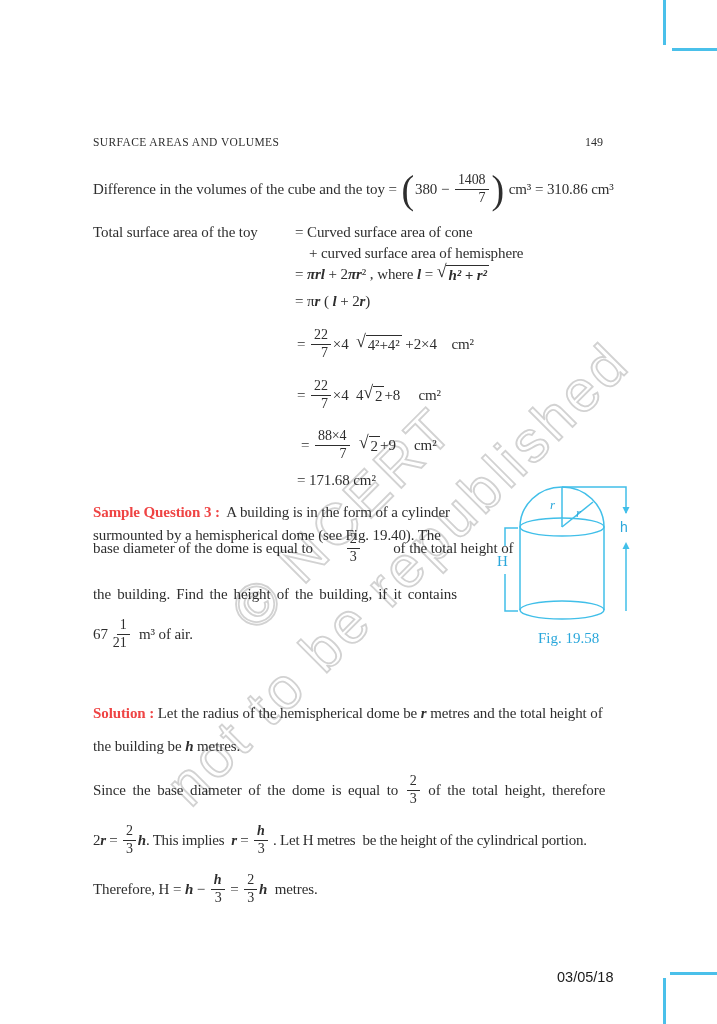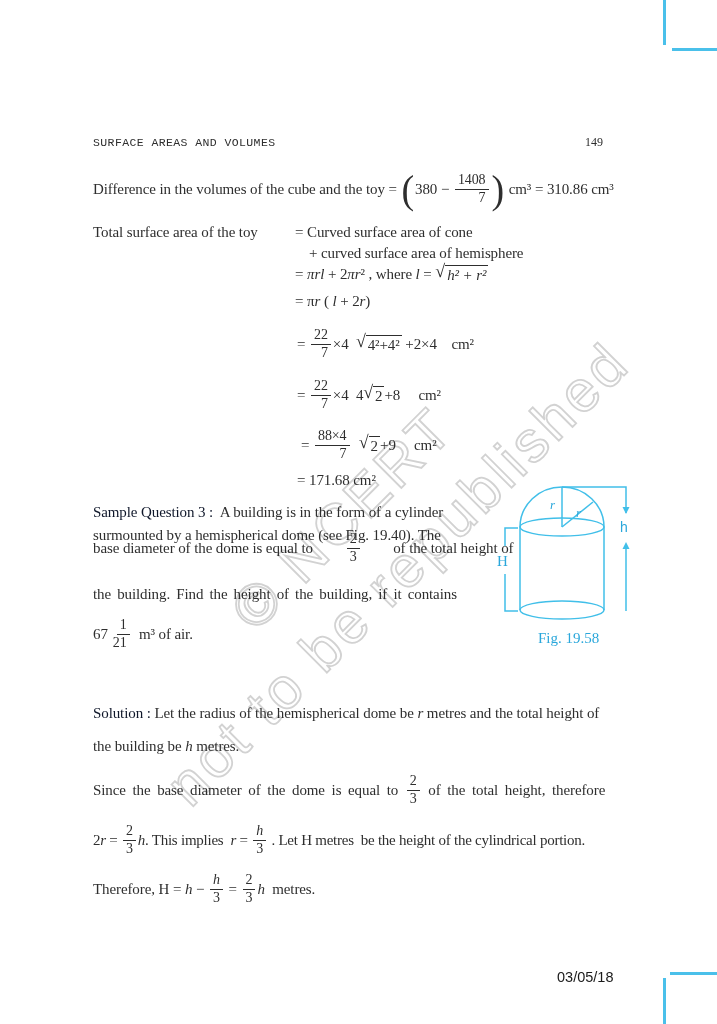--- a/index.html
+++ b/index.html
@@ -6,35 +6,35 @@
   .page{
     position:relative;width:717px;height:1024px;background:#ffffff;
     overflow:hidden;font-family:"Liberation Serif", serif;color:#2e2e2e;
   }
   
   .line{
     position:absolute;display:flex;align-items:center;height:20px;
     font-size:15px;letter-spacing:-0.1px;white-space:pre;z-index:2;
   }
   .line .t{white-space:pre;}
-  .iv{font-style:italic;}
-  .accent{color:#0f172a;font-weight:normal;}
+  .iv{font-style:italic;font-weight:bold;}
+  .accent{color:#ef4444;font-weight:bold;}
   
   .frac{display:inline-flex;flex-direction:column;align-items:flex-end;
     font-size:14px;line-height:1.15;margin:0 2px;}
   .frac .num{padding:0 3px;border-bottom:1.2px solid #2e2e2e;}
   .frac .den{padding:0 3px;}
   
   .sqrt{display:inline-flex;align-items:flex-start;}
   .rsym{font-size:1.2em;line-height:1;transform:translateY(-3px);}
   .rad{border-top:1.3px solid #2e2e2e;padding:0 2px;line-height:1.2;}
   
   .bp{font-size:38px;line-height:42px;font-weight:400;margin:0 1px;transform:scaleY(1.05);}
   
-  .header-left{position:absolute;left:93px;top:136px;font-size:11.5px;letter-spacing:0.4px;z-index:2;font-family:Liberation Mono, monospace;}
+  .header-left{position:absolute;left:93px;top:136px;font-size:11.5px;letter-spacing:0.4px;z-index:2;}
   .header-right{position:absolute;left:585px;top:135px;font-size:12px;z-index:2;}
   .footer-date{position:absolute;left:557px;top:969px;font-family:"Liberation Sans",sans-serif;
     font-size:14.5px;color:#1a1a1a;z-index:2;}
   
   #l1{left:93px;top:166px;height:46px;}
   #l2a{left:93px;top:222px;}
   #l2b{left:295px;top:222px;}
   #l3{left:309px;top:243px;}
   #l4{left:295px;top:259px;height:30px;}
   #l5{left:295px;top:291px;}

